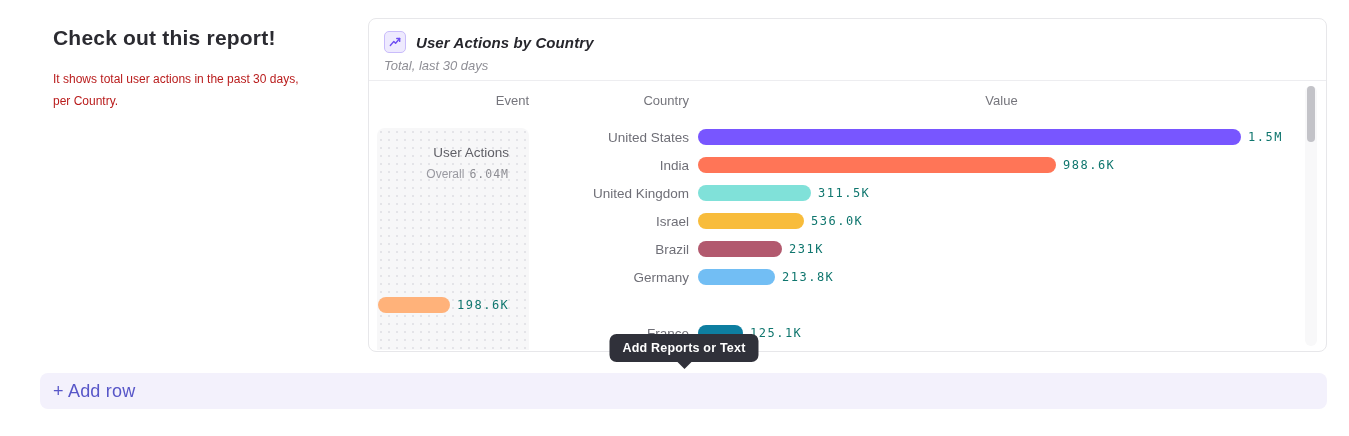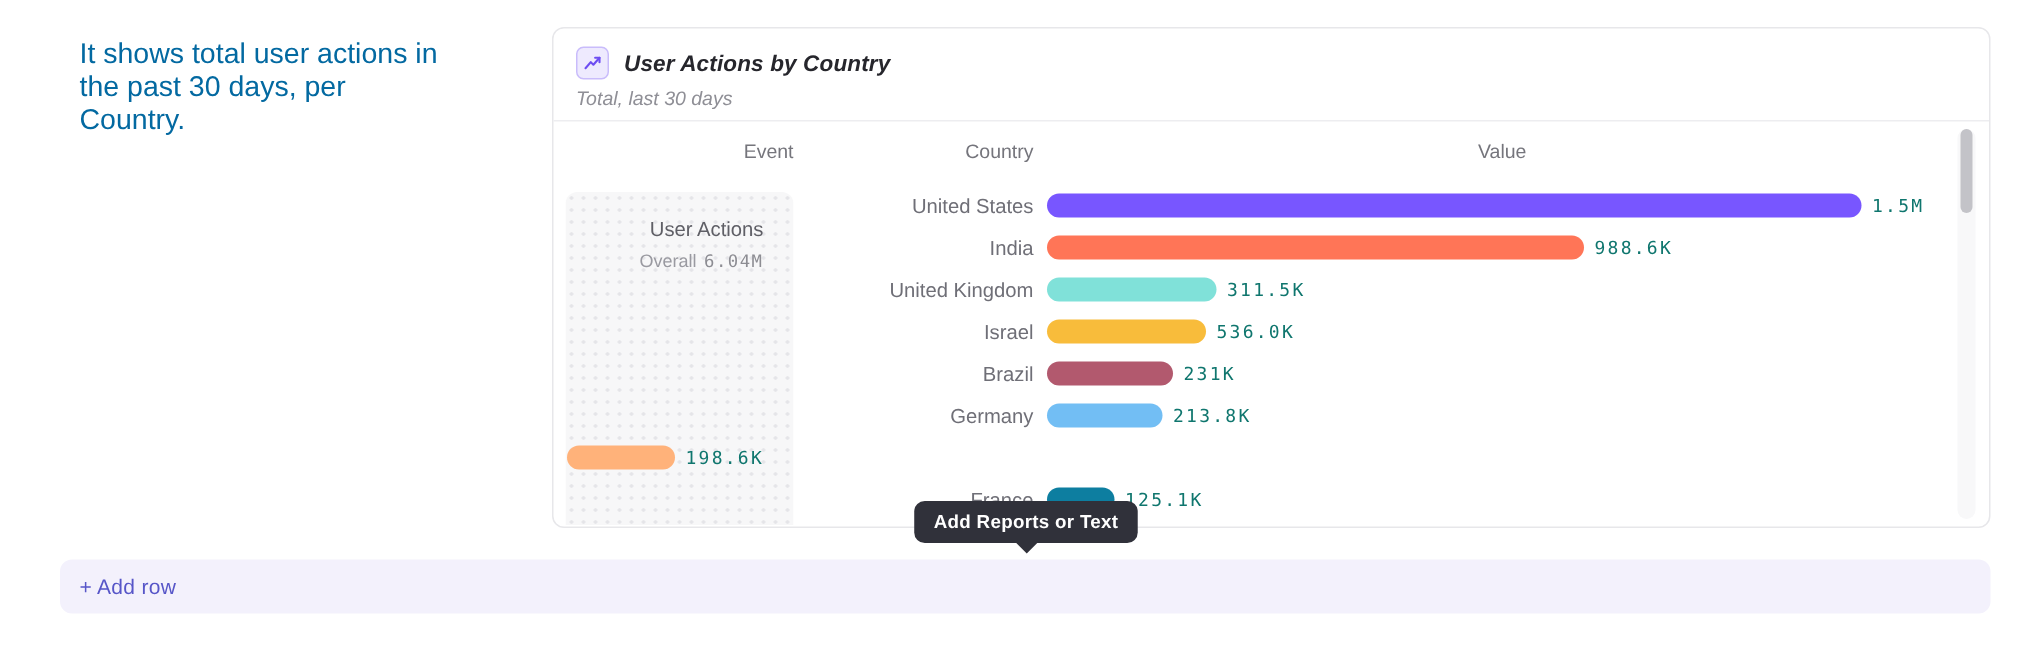--- a/index.html
+++ b/index.html
@@ -12,21 +12,21 @@
     color: #2c2c33;
   }
   .page { position: absolute; inset: 0; }
 
   
   .text-block { position: absolute; left: 53px; top: 26px; width: 250px; }
   .text-heading {
     font-size: 21px; font-weight: 700; color: #2b2b31;
     letter-spacing: .2px; margin-bottom: 18px;
   }
-  .text-desc { font-size: 19px; line-height: 22px; color: #0369a1; }
+  .text-desc { font-size: 12px; line-height: 22px; color: #b91c1c; }
 
   
   .report-card {
     position: absolute; left: 368px; top: 18px; width: 959px; height: 334px;
     background: #fff; border: 1px solid #e7e7ea; border-radius: 8px;
   }
   .card-header { padding: 12px 15px 11px 15px; border-bottom: 1px solid #ededf0; height: 62px; }
   .card-header-row { display: flex; align-items: center; }
   .card-icon {
     width: 22px; height: 22px; border-radius: 5px; flex: 0 0 22px;
@@ -87,28 +87,29 @@
     border-left: 7px solid transparent; border-right: 7px solid transparent;
     border-top: 7px solid #30313a;
   }
 
   
   .add-row-bar {
     position: absolute; left: 40px; top: 373px; width: 1287px; height: 36px;
     background: #f3f1fc; border-radius: 8px;
     display: flex; align-items: center; padding-left: 13px; cursor: pointer;
   }
-  .add-row-label { font-size: 14px; color: #5756c8; font-weight: 400; letter-spacing: .2px; }
+  .add-row-label { font-size: 18px; color: #5756c8; font-weight: 400; letter-spacing: .2px; }
 </style>
 </head>
 <body>
 
 <div class="page">
 
   <div class="text-block">
+    <div class="text-heading">Check out this report!</div>
     <div class="text-desc">It shows total user actions in the past 30 days, per Country.</div>
   </div>
 
   <div class="report-card">
     <div class="card-header">
       <div class="card-header-row">
         <span class="card-icon">
           <svg width="14" height="14" viewBox="0 0 24 24" fill="none" stroke="#6d4df2" stroke-width="2.4" stroke-linecap="round" stroke-linejoin="round">
             <path d="M4 18 L10 11 L13 14 L20 6"></path>
             <path d="M15 6 H20 V11"></path>

